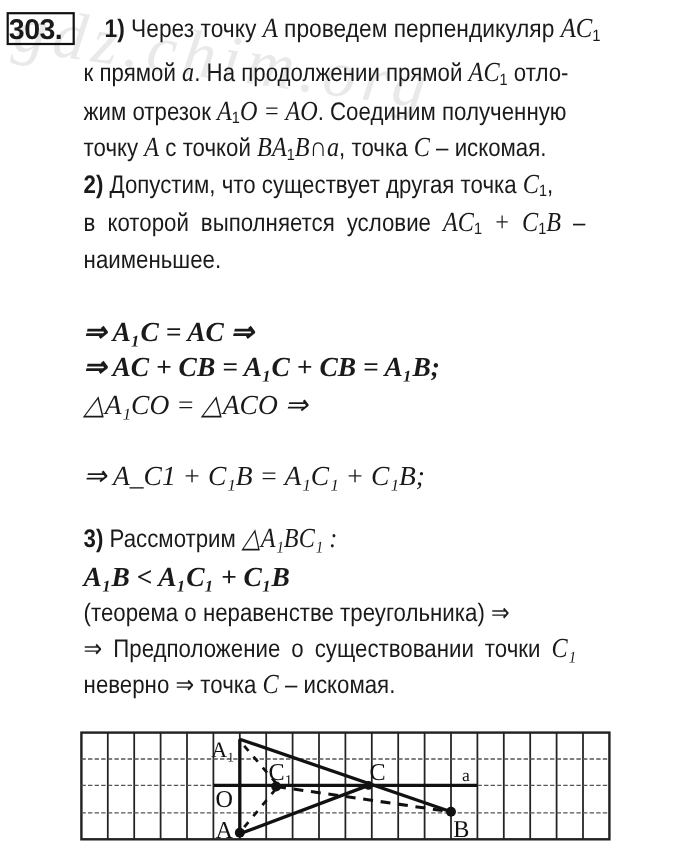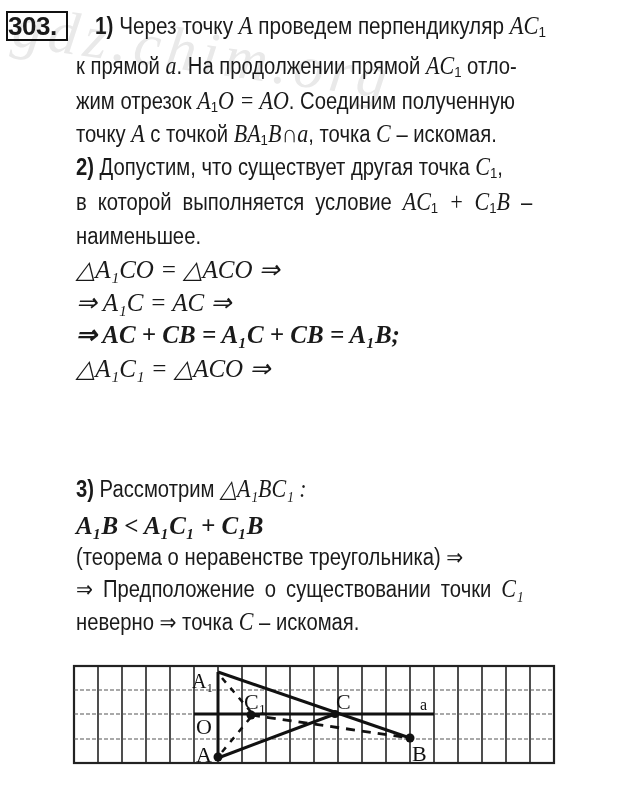--- a/index.html
+++ b/index.html
@@ -45,24 +45,24 @@
   <div class="line" style="top:153px;">
     <span class="b">2)</span><span> Допустим, что существует другая точка </span><span class="math">C</span><sub>1</sub><span>,</span>
   </div>
   <div class="line" style="top:188px; word-spacing:6px;">
     <span>в которой выполняется условие </span><span class="math">AC</span><sub>1</sub><span class="math"> + C</span><sub>1</sub><span class="math">B</span><span> –</span>
   </div>
   <div class="line" style="top:222px;">
     <span>наименьшее.</span>
   </div>
 
-  <div class="line math" style="top:256px; transform:none;">△A₁CO = △ACO ⇒</div>
-  <div class="line math" style="top:289px; transform:none;">⇒ A₁C = AC ⇒</div>
+  <div class="line math" style="top:289px; transform:none;font-weight:bold;">⇒ A₁C = AC ⇒</div>
   <div class="line math" style="top:321px; transform:none;font-weight:bold;">⇒ AC + CB = A₁C + CB = A₁B;</div>
-  <div class="line math" style="top:355px; transform:none;">△A₁C₁ = △ACO ⇒</div>
+  <div class="line math" style="top:355px; transform:none;">△A₁CO = △ACO ⇒</div>
+  <div class="line math" style="top:420px; transform:none;">⇒ A_C1 + C₁B = A₁C₁ + C₁B;</div>
 
   <div class="line" style="top:475px;">
     <span class="b">3)</span><span> Рассмотрим </span><span class="math">△A₁BC₁ :</span>
   </div>
   <div class="line math" style="top:512px; transform:none;font-weight:bold;">A₁B &lt; A₁C₁ + C₁B</div>
   <div class="line" style="top:543px;">(теорема о неравенстве треугольника) ⇒</div>
   <div class="line" style="top:575px; word-spacing:5px;">
     <span>⇒ Предположение о существовании точки </span><span class="math">C₁</span>
   </div>
   <div class="line" style="top:608px;">

